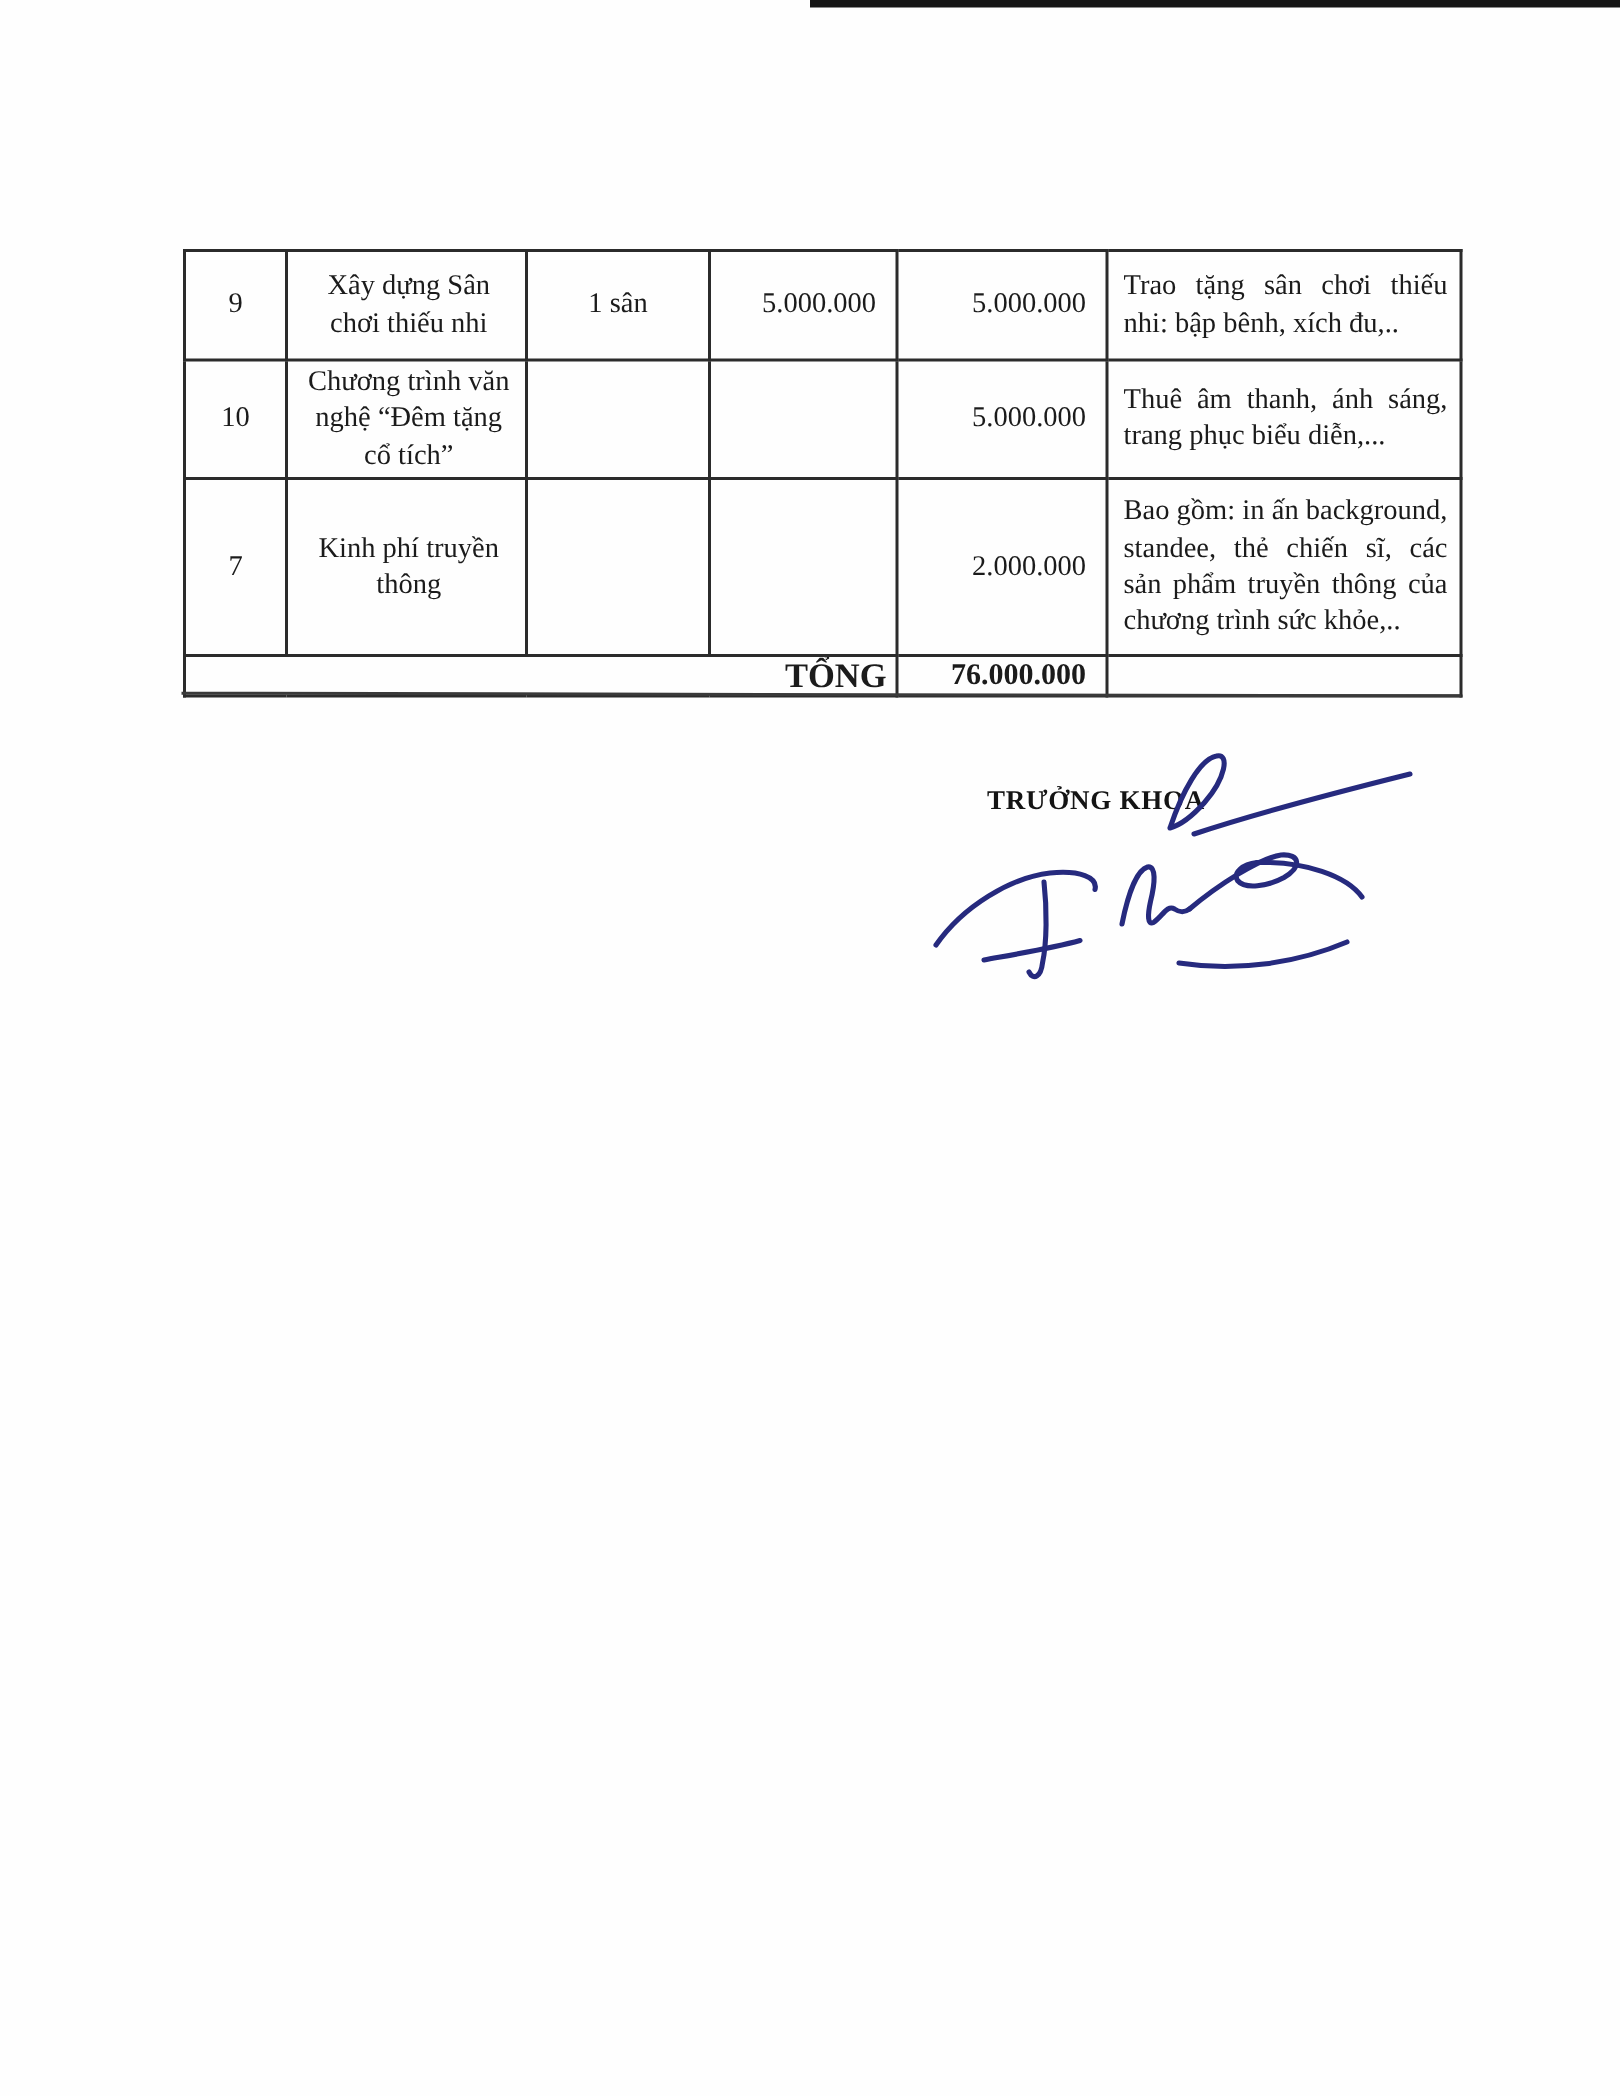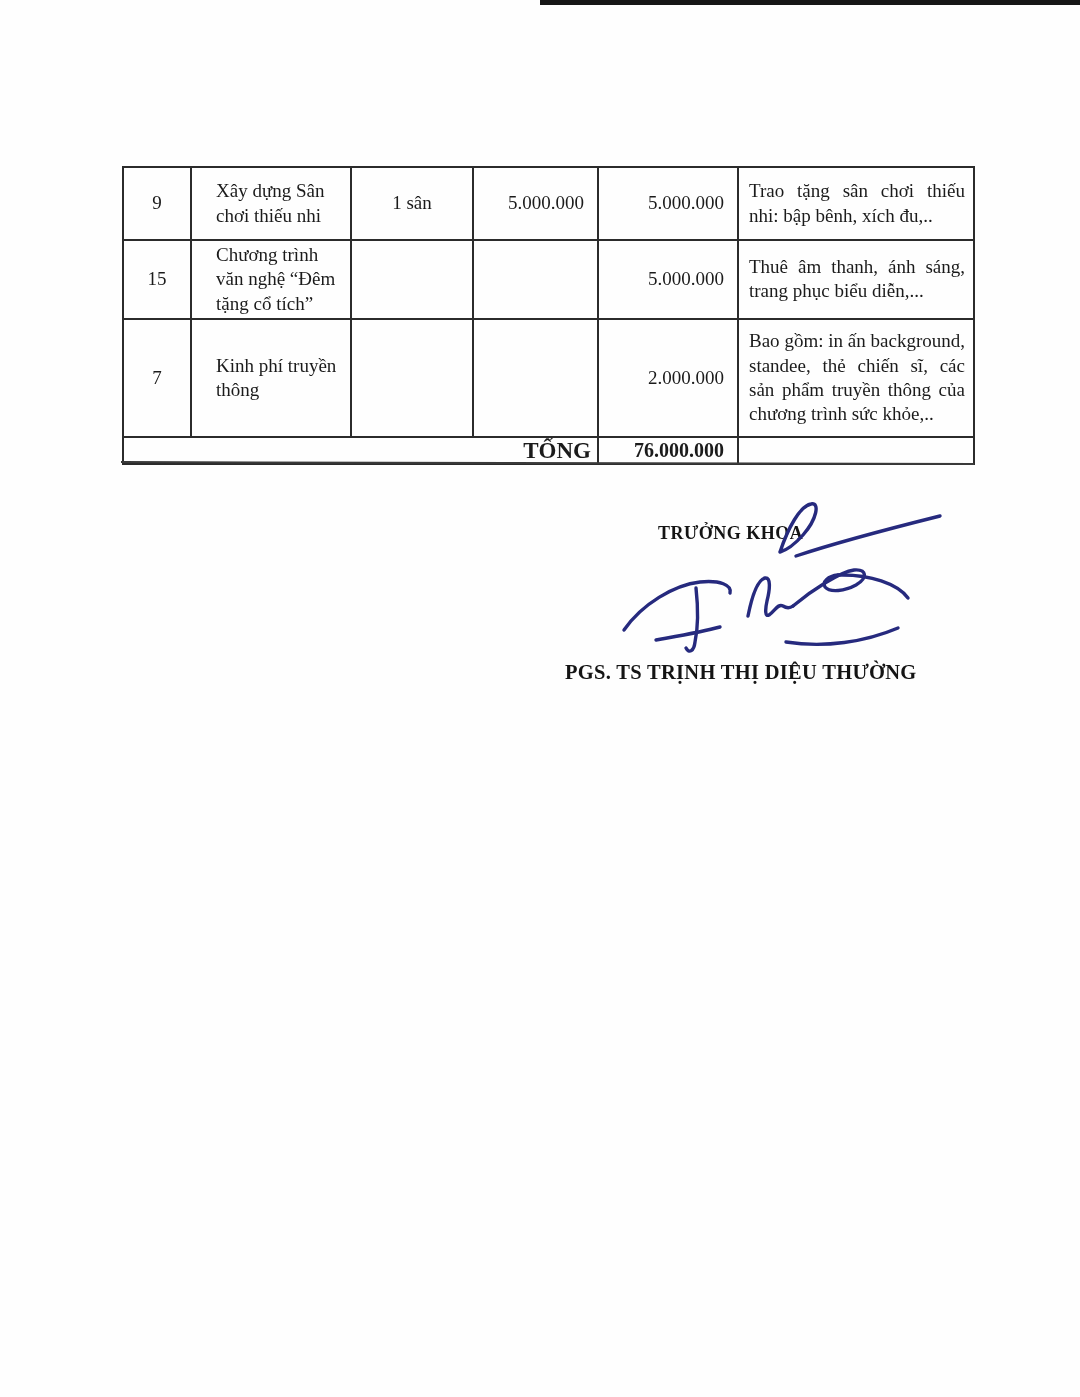--- a/index.html
+++ b/index.html
@@ -40,21 +40,21 @@
   table.budget td {
     border: 2px solid #2b2b2b;
     vertical-align: middle;
     overflow: hidden;
   }
   tr.r9  { height: 73px; }
   tr.r10 { height: 76px; }
   tr.r11 { height: 118px; }
   tr.total-row { height: 24px; }
   .c-stt  { text-align: center; }
-  .c-name { padding: 2px 8px 2px 24px; text-align: left; }
+  .c-name { padding: 2px 8px 2px 11px; text-align: center; }
   .c-qty  { text-align: center; margin-top: 12px; }
   .c-money { text-align: right; padding-right: 13px; }
   .c-note { padding: 4px 8px 4px 10px; text-align: justify; }
   .c-total-label {
     text-align: right;
     font-weight: bold;
     font-size: 23px;
     padding-right: 6px;
     line-height: 1;
   }
@@ -130,21 +130,21 @@
     <tbody>
       <tr class="r9">
         <td class="c-stt">9</td>
         <td class="c-name">Xây dựng Sân chơi thiếu nhi</td>
         <td class="c-qty">1 sân</td>
         <td class="c-money">5.000.000</td>
         <td class="c-money">5.000.000</td>
         <td class="c-note">Trao tặng sân chơi thiếu nhi: bập bênh, xích đu,..</td>
       </tr>
       <tr class="r10">
-        <td class="c-stt">15</td>
+        <td class="c-stt">10</td>
         <td class="c-name">Chương trình văn nghệ “Đêm tặng cổ tích”</td>
         <td class="c-qty"></td>
         <td class="c-money"></td>
         <td class="c-money">5.000.000</td>
         <td class="c-note">Thuê âm thanh, ánh sáng, trang phục biểu diễn,...</td>
       </tr>
       <tr class="r11">
         <td class="c-stt">7</td>
         <td class="c-name">Kinh phí truyền thông</td>
         <td class="c-qty"></td>
@@ -171,15 +171,14 @@
 
     <path d="M 34,140 C 52,114 84,95 110,92 C 130,90 142,95 140,103"></path>
     <path d="M 106,98 C 108,116 108,138 105,152 C 104,161 99,164 96,158"></path>
     <path d="M 66,150 C 88,146 112,142 130,137"></path>
     <path d="M 158,126 C 162,106 168,90 175,88 C 181,87 180,99 177,111 C 175,120 175,127 179,125 C 185,121 188,113 193,116 C 196,118 199,119 203,116"></path>
     <path d="M 203,116 C 222,100 250,82 264,80 C 277,79 278,88 266,95 C 255,101 240,103 235,97 C 232,92 238,86 248,85"></path>
     <path d="M 248,85 C 280,84 308,94 318,108"></path>
     <path d="M 196,152 C 235,158 275,152 308,138"></path>
   </svg>
 
-  <div class="sig-name">PGS. TS TRỊNH THỊ DIỆU THƯỜNG</div>
 
 </div>
 
 </body></html>

